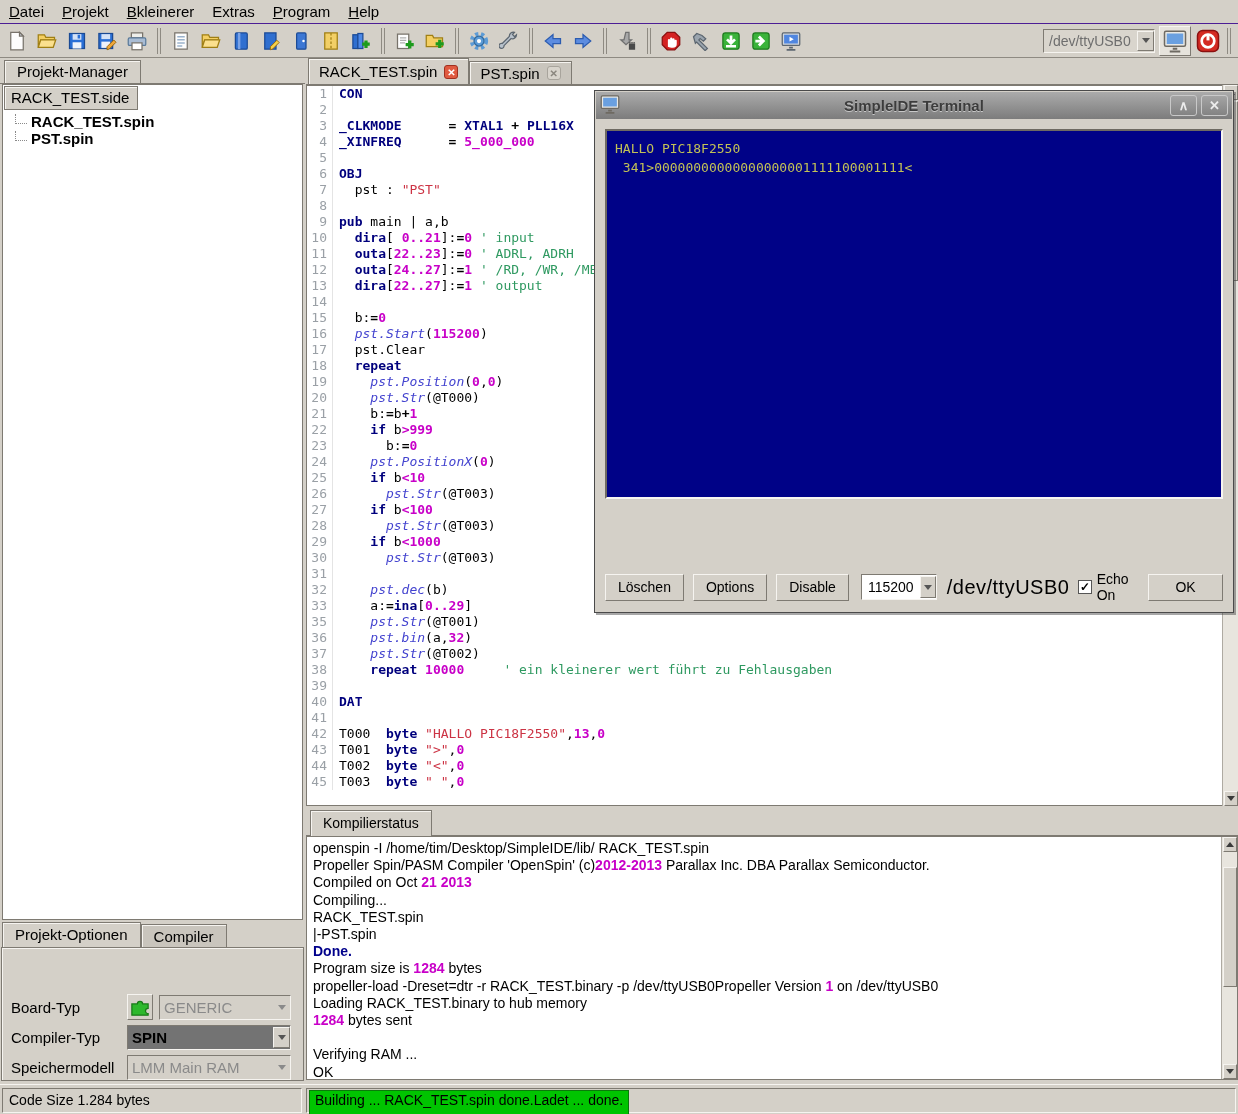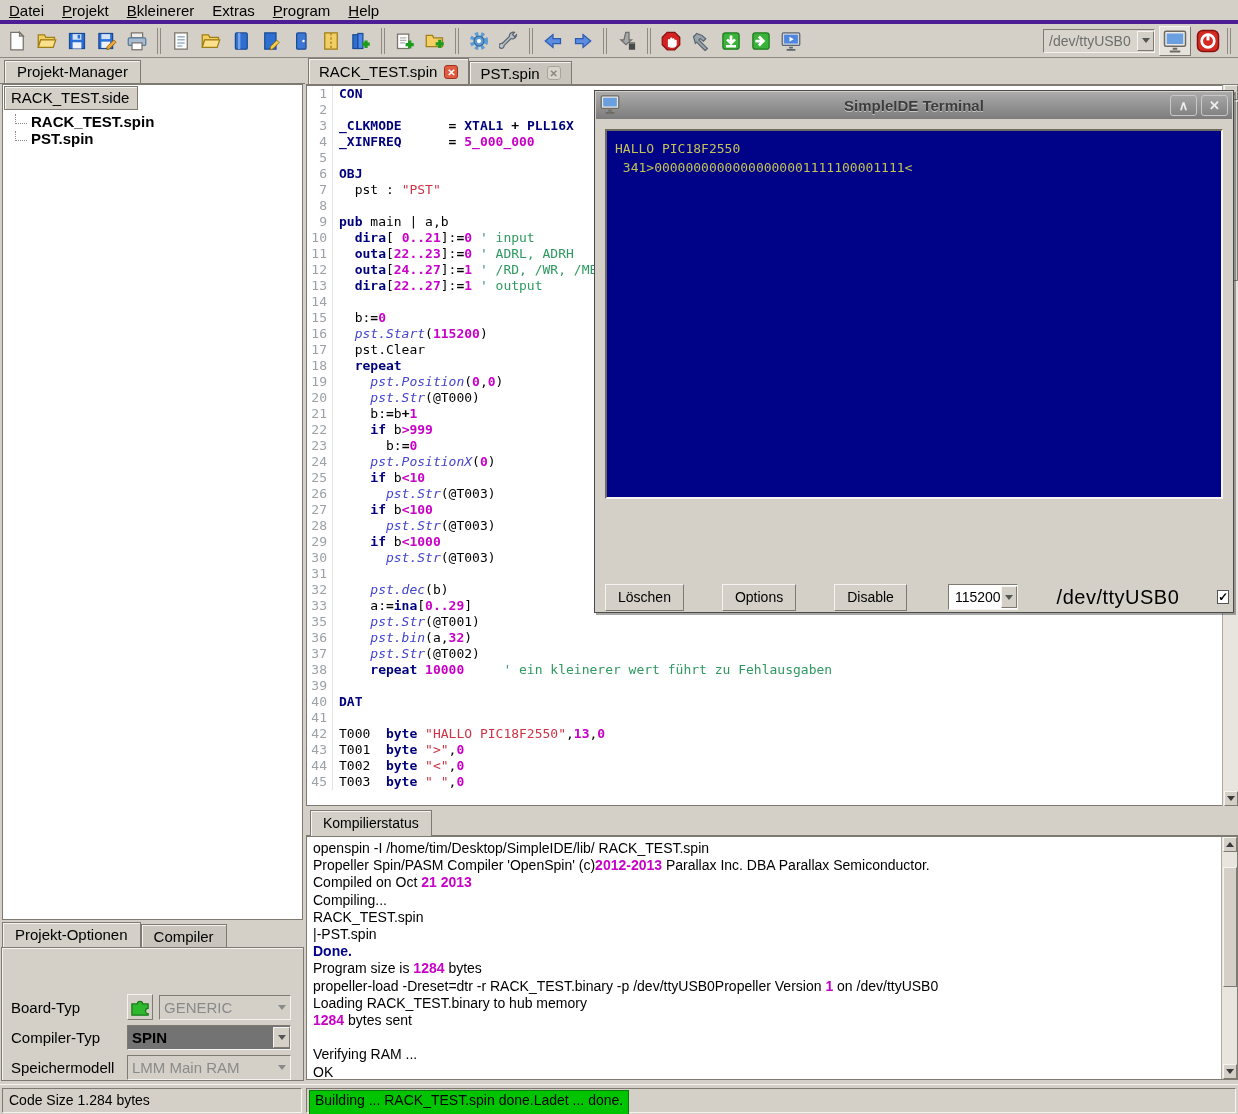--- a/index.html
+++ b/index.html
@@ -3,21 +3,21 @@
 <meta charset="utf-8">
 <style>
   * { margin:0; padding:0; box-sizing:border-box; }
   html,body { width:1238px; height:1114px; }
   body { position:relative; background:#d4d0c8; font-family:"Liberation Sans",sans-serif; color:#000; overflow:hidden; }
 
   .raised { border:1px solid; border-color:#f6f4f0 #7e7a72 #7e7a72 #f6f4f0; }
   .sunken { border:1px solid; border-color:#7e7a72 #f6f4f0 #f6f4f0 #7e7a72; }
 
   
-  #menubar { position:absolute; top:0; left:0; right:0; height:24px; background:#d4d0c8; border-bottom:4px solid #4c1d95; display:flex; align-items:center; font-size:15px; }
+  #menubar { position:absolute; top:0; left:0; right:0; height:24px; background:#d4d0c8; border-bottom:1px solid #4c1d95; display:flex; align-items:center; font-size:15px; }
   .menu-item { padding:2px 9px; cursor:default; }
   .sg-u { text-decoration:underline; }
 
   
   #toolbar { position:absolute; top:24px; left:0; right:0; height:34px; background:#d4d0c8; border-bottom:1px solid #8e8a82; display:flex; align-items:center; padding:0 2px; }
   .tbtn { width:28px; height:28px; display:flex; align-items:center; justify-content:center; margin:0 1px; }
   .tbtn svg { width:20px; height:20px; }
   .tsep { width:4px; height:26px; border-left:1px solid #8e8a82; border-right:1px solid #8e8a82; margin:0 5px; }
   #tb-right { margin-left:auto; display:flex; align-items:center; }
   #port-combo { width:112px; height:24px; background:#d9d5cd; display:flex; align-items:center; font-size:14px; color:#6e6e6e; padding-left:5px; margin-right:4px; }
@@ -89,21 +89,21 @@
 
   
   #terminal { position:absolute; left:594px; top:90px; width:640px; height:523px; background:#d4d0c8; border:1px solid #4a4a4a; box-shadow:2px 2px 0 rgba(60,60,60,.45); z-index:10; }
   #term-titlebar { position:absolute; top:1px; left:1px; right:1px; height:27px; background:linear-gradient(#ababab,#7c7c7c); display:flex; align-items:center; padding:0 4px; }
   #term-title { position:absolute; left:0; right:0; text-align:center; font-weight:bold; font-size:15px; color:#3c3c3c; text-shadow:0 1px 0 #c8c8c8; }
   #term-icon svg { width:20px; height:20px; }
   .term-wbtn { width:27px; height:21px; border:1px solid #c9c9c9; border-radius:3px; color:#ececec; font-size:13px; font-weight:bold; display:flex; align-items:center; justify-content:center; margin-left:4px; z-index:2; }
   #term-wbtns { margin-left:auto; display:flex; }
   #term-console { position:absolute; top:38px; left:10px; right:10px; height:370px; background:#000287; border:2px solid; border-color:#6e6a62 #f6f4f0 #f6f4f0 #6e6a62; padding:8px 0 0 8px; }
   .tl { font-family:"DejaVu Sans Mono",monospace; font-size:13px; line-height:19px; color:#c2c256; white-space:pre; }
-  #term-controls { position:absolute; left:10px; right:10px; top:492px; height:28px; display:flex; align-items:center;gap:29px; }
+  #term-controls { position:absolute; left:10px; right:10px; top:482px; height:28px; display:flex; align-items:center; }
   .term-btn { height:27px; background:#d4d0c8; font-size:14px; padding:0 12px; display:flex; align-items:center; justify-content:center; }
   #baud-combo { width:80px; height:26px; background:#fff; display:flex; align-items:center; font-size:14px; padding-left:6px; margin-left:12px; }
   #baud-combo .cb-arrow { margin-left:auto; width:16px; height:22px; background:#d4d0c8; display:flex; align-items:center; justify-content:center; }
   #term-port { font-size:20px; margin-left:10px; letter-spacing:.5px; }
   #echo-box { width:14px; height:14px; background:#fff; border:1px solid #555; margin-left:9px; font-size:12px; line-height:12px; text-align:center; font-weight:bold; }
   #echo-label { font-size:14px; margin-left:5px; }
   #term-ok { margin-left:auto; width:78px; }
 
   
   #statusbar { position:absolute; left:0; right:0; bottom:0; height:30px; background:#d4d0c8; border-top:1px solid #f6f4f0; }

